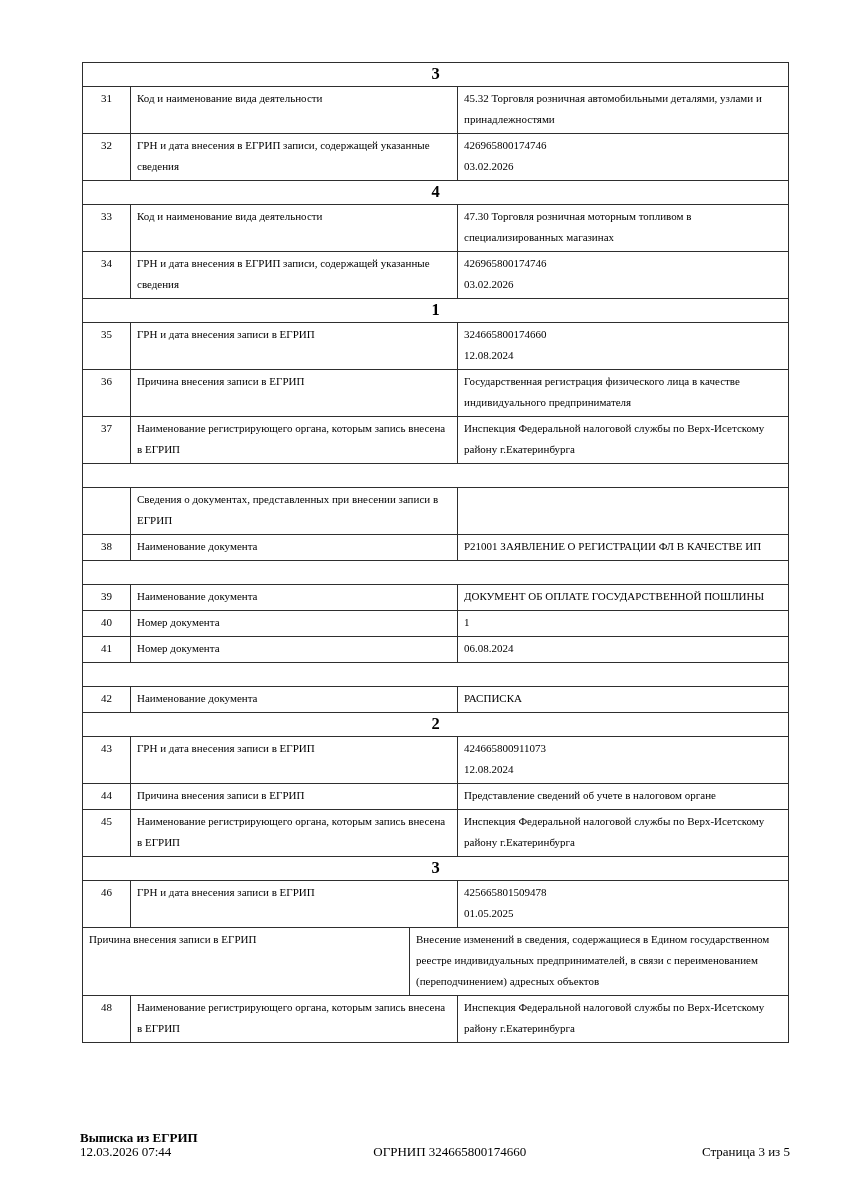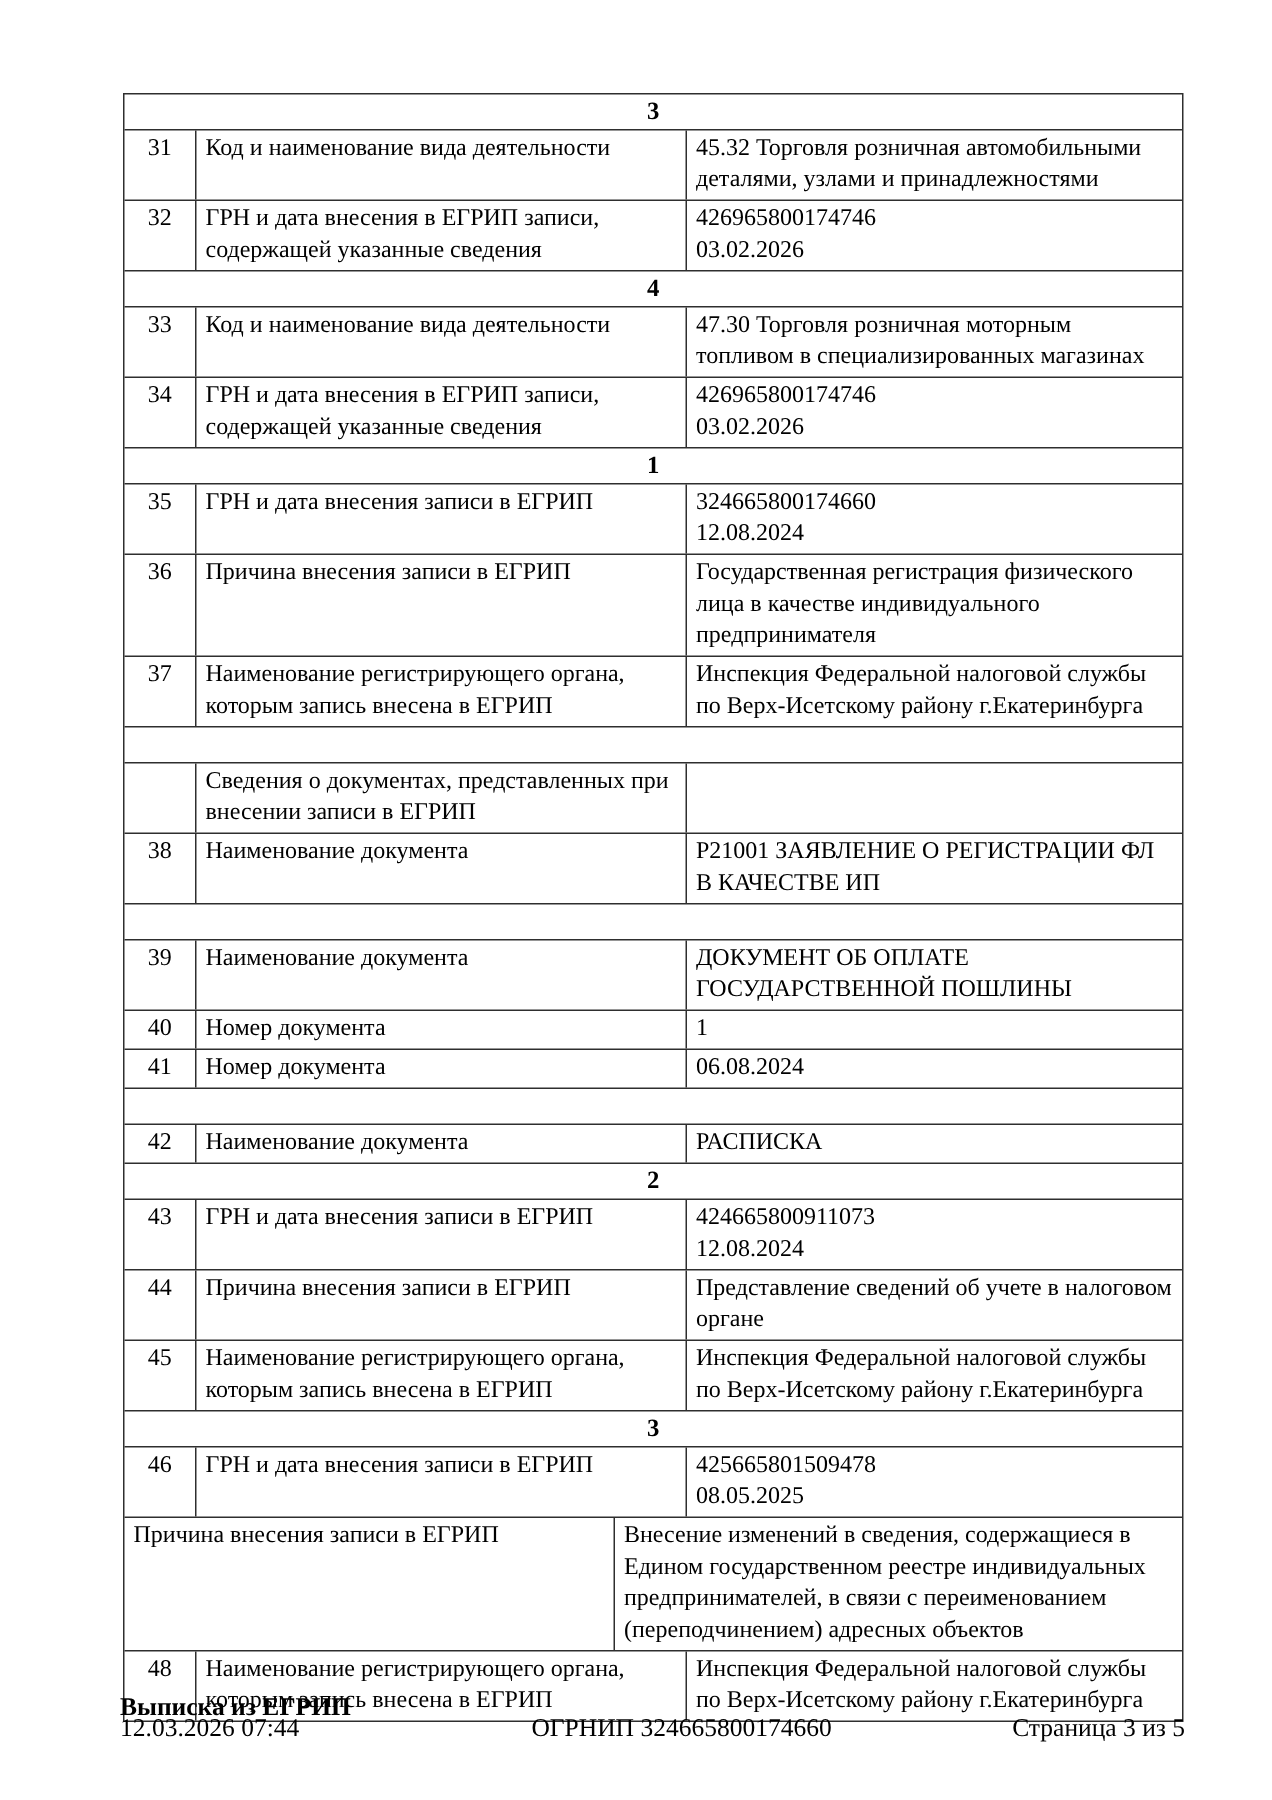--- a/index.html
+++ b/index.html
@@ -28,42 +28,42 @@
     font-weight: bold;
     font-size: 16.5px;
     min-height: 23px;
     padding: 1px 4px 2px 4px;
     text-align: center;
   }
   .row.spacer { min-height: 24px; }
 
   .cell {
     padding: 1px 6px 3px 6px;
-    font-size: 16px;
+    font-size: 11px;
     line-height: 21px;
   }
   .c-num {
     flex: none; width: 48px;
     border-right: 1px solid #2e2e2e;
     text-align: center;
   }
   .c-label {
     flex: none; width: 327px;
     border-right: 1px solid #2e2e2e;
   }
   .c-value { flex: 1; white-space: pre-line; }
   .row.data { min-height: 23px; }
 
   .footer {
     position: absolute;
     left: 80px; right: 58px; top: 1131px;
     display: flex;
     justify-content: space-between;
     align-items: flex-end;
-    font-size: 17px;
+    font-size: 13px;
     line-height: 13.5px;
   }
   .footer .f-bold { font-weight: bold; }
   .footer-center { text-align: right; }
   .footer-right { text-align: left; }
 </style>
 </head>
 <body>
 
 <div class="page">
@@ -158,21 +158,21 @@
       <div class="row data">
         <div class="cell c-num">45</div>
         <div class="cell c-label">Наименование регистрирующего органа, которым запись внесена в ЕГРИП</div>
         <div class="cell c-value">Инспекция Федеральной налоговой службы по Верх-Исетскому району г.Екатеринбурга</div>
       </div>
       <div class="row section">3</div>
       <div class="row data">
         <div class="cell c-num">46</div>
         <div class="cell c-label">ГРН и дата внесения записи в ЕГРИП</div>
         <div class="cell c-value">425665801509478
-08.05.2025</div>
+01.05.2025</div>
       </div>
       <div class="row data">
         <div class="cell c-label">Причина внесения записи в ЕГРИП</div>
         <div class="cell c-value">Внесение изменений в сведения, содержащиеся в Едином государственном реестре индивидуальных предпринимателей, в связи с переименованием (переподчинением) адресных объектов</div>
       </div>
       <div class="row data">
         <div class="cell c-num">48</div>
         <div class="cell c-label">Наименование регистрирующего органа, которым запись внесена в ЕГРИП</div>
         <div class="cell c-value">Инспекция Федеральной налоговой службы по Верх-Исетскому району г.Екатеринбурга</div>
       </div>

